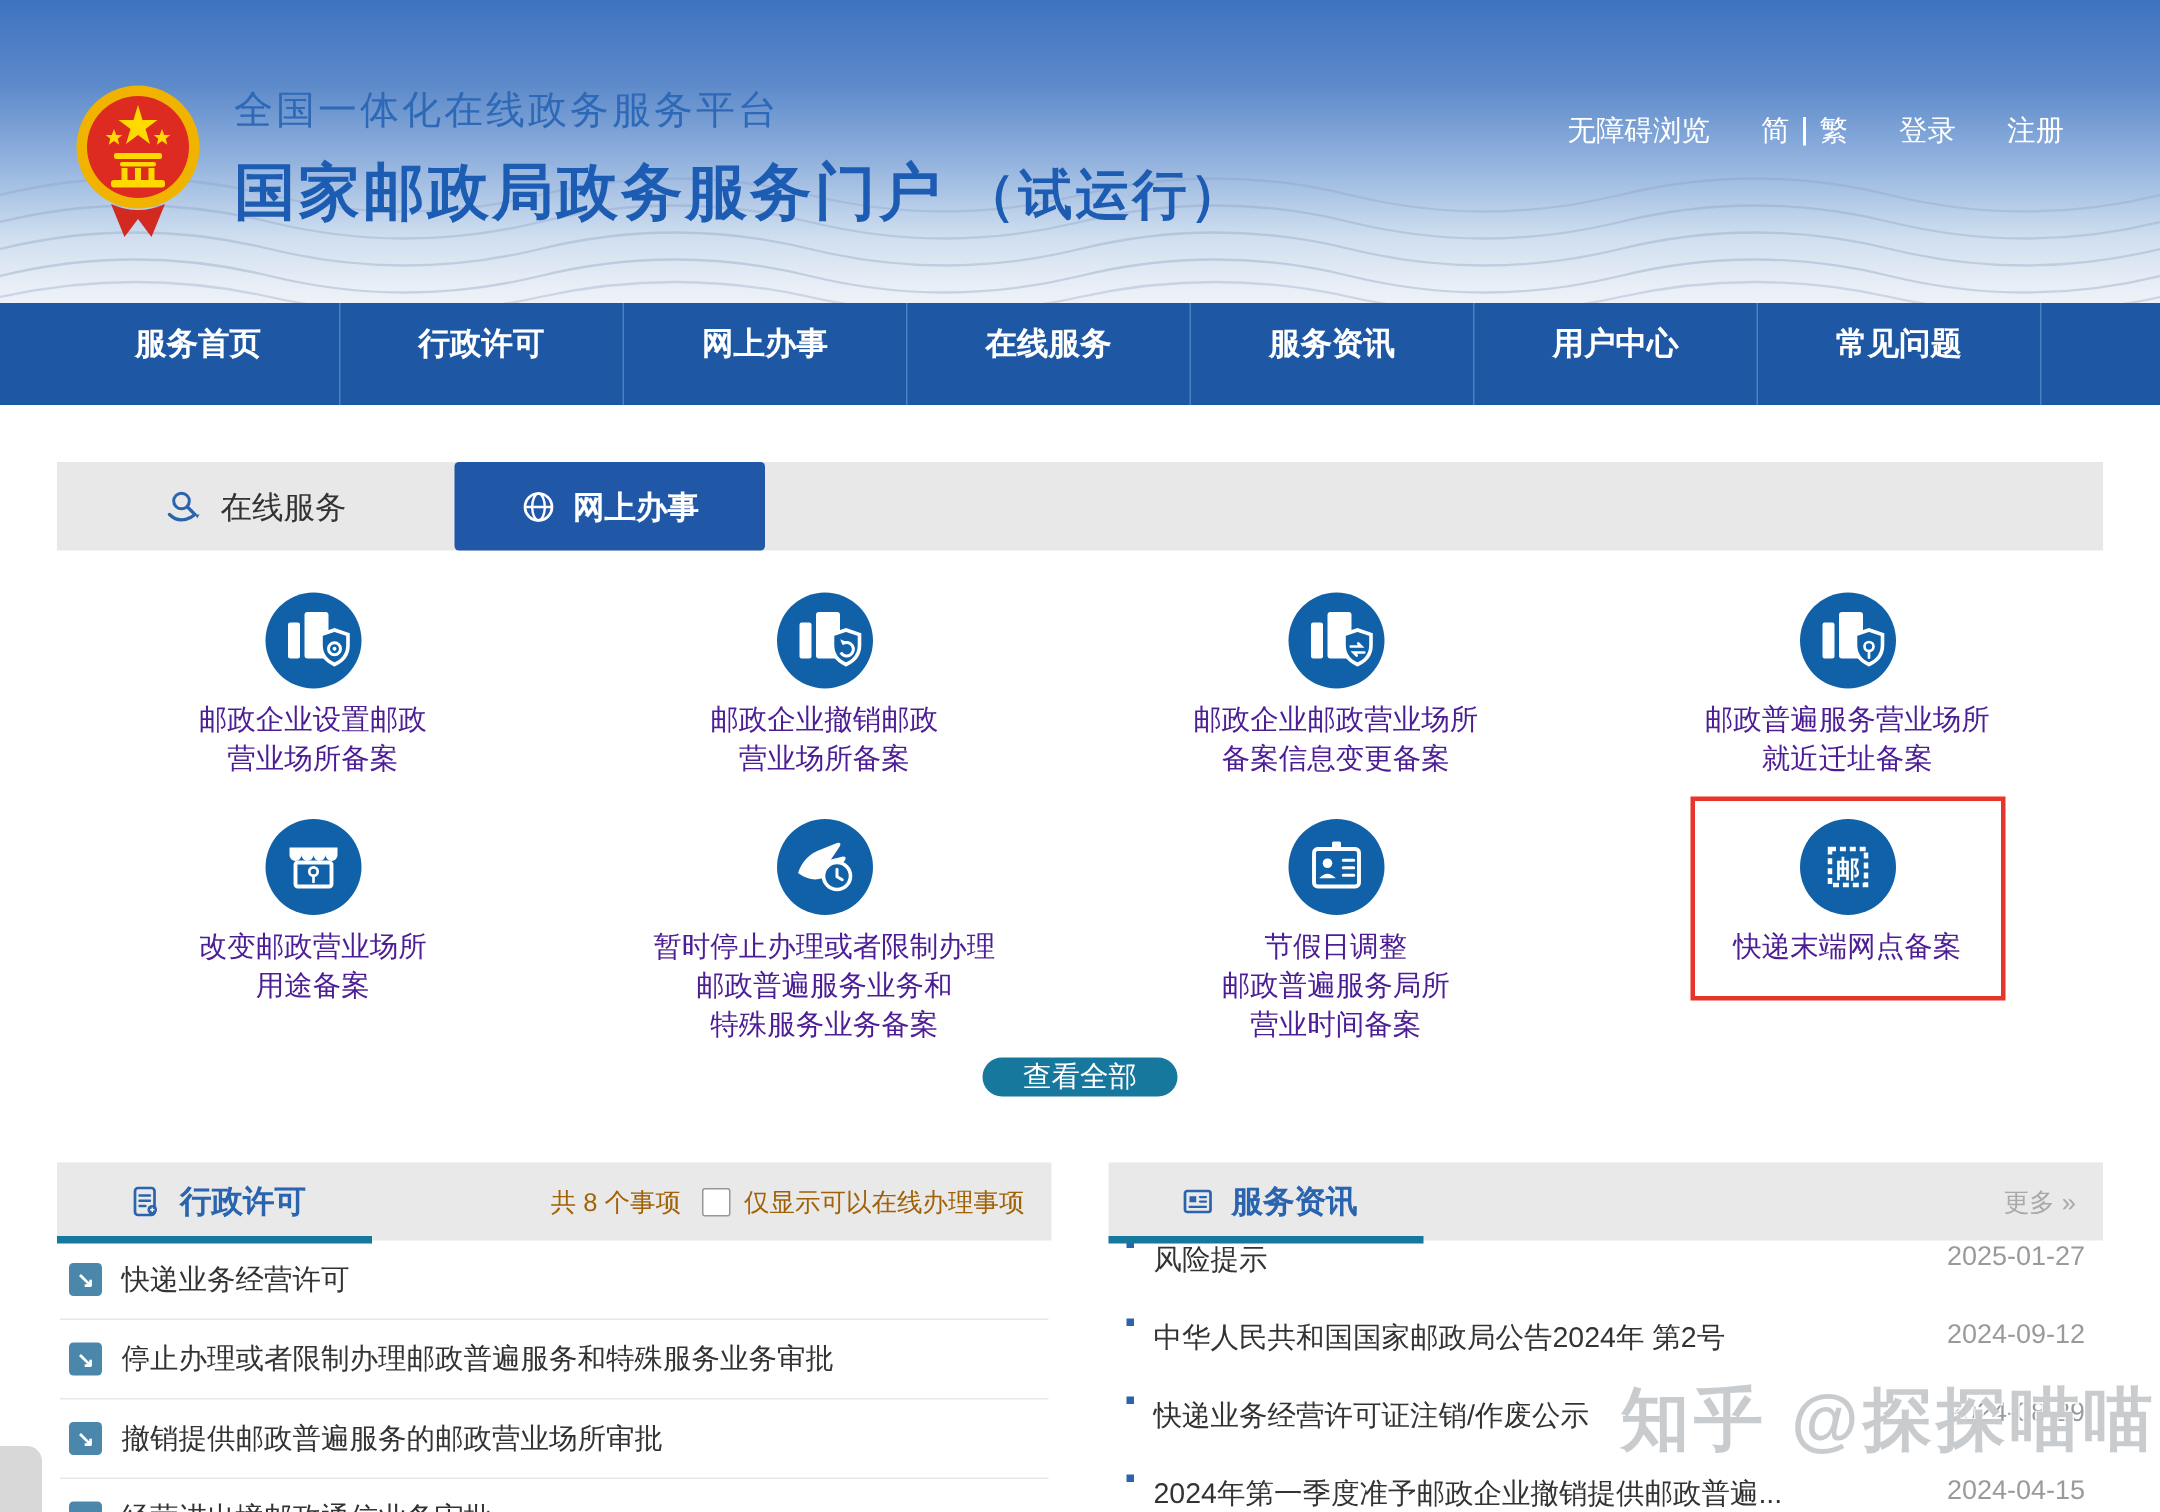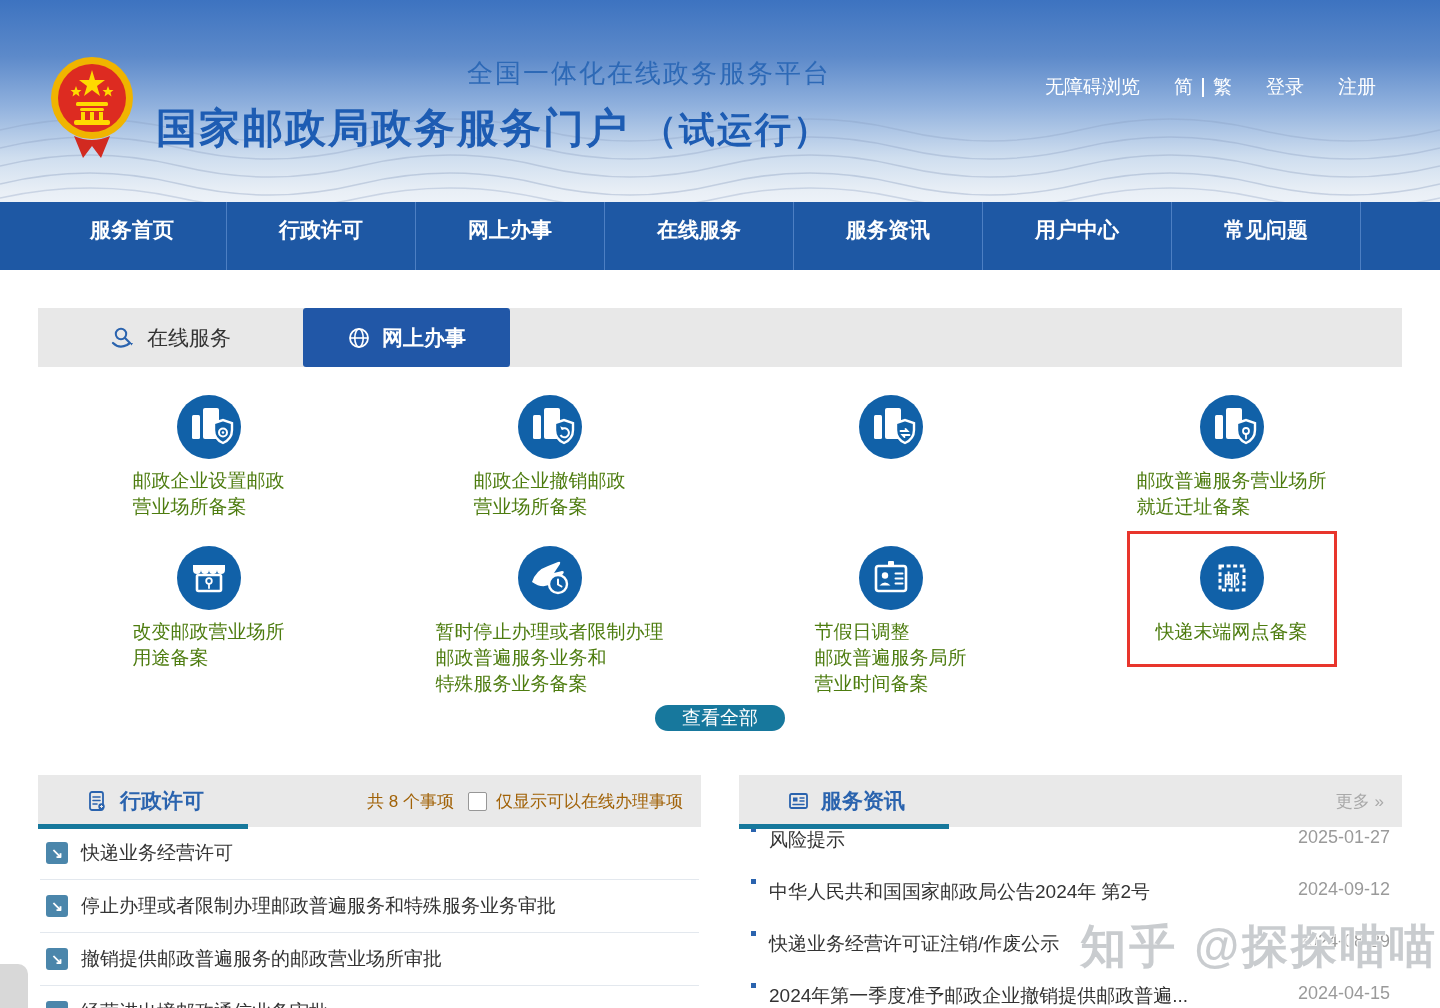--- a/index.html
+++ b/index.html
@@ -9,21 +9,21 @@
     background:#ffffff; font-family:"Liberation Sans", sans-serif; color:#333;
   }
   
   .hdr {
     position:relative; height:202px;
     background:linear-gradient(180deg,#3d73c0 0%,#5d8aca 28%,#8fb0dd 52%,#cfdeef 78%,#e9eff6 95%,#edf2f8 100%);
     overflow:hidden;
   }
   .waves { position:absolute; left:0; bottom:0; width:1440px; height:90px; }
   .brand { position:absolute; left:50px; top:52px; display:flex; align-items:flex-start; }
-  .titles { margin-left:22px;text-align:right; }
+  .titles { margin-left:22px; }
   .subtitle { font-size:26px; color:#2d69b6; letter-spacing:2px; margin-top:4px; }
   .bigtitle { margin-top:10px; font-size:41px; font-weight:bold; color:#1d5cb3; letter-spacing:2px; white-space:nowrap; }
   .bigtitle .suffix { font-size:36px; margin-left:12px; }
   .userlinks { position:absolute; right:64px; top:74px; display:flex; align-items:center; gap:34px; color:#fff; font-size:19px; }
   .userlinks a { color:#fff; text-decoration:none; cursor:pointer; }
   .langpair { display:flex; align-items:center; gap:9px; }
   .langbar { width:2px; height:19px; background:#fff; }
   
   .nav { height:68px; background:#1e58a4; display:flex; padding-left:38px; }
   .nav-item {
@@ -39,21 +39,21 @@
     margin-left:42px; padding:0 44px; background:#2157a7; color:#fff;
     font-weight:bold; border-radius:3px;
   }
   
   .grid { display:grid; grid-template-columns:repeat(4,1fr); row-gap:26px; padding-top:28px; }
   .svc { position:relative; display:flex; flex-direction:column; align-items:center; cursor:pointer; }
   .circle {
     width:64px; height:64px; border-radius:50%; background:#1161a8;
     display:flex; align-items:center; justify-content:center; flex:none;
   }
-  .lbl { margin-top:9px; text-align:left; font-size:19px; line-height:26px; color:#4d7c0f; }
+  .lbl { margin-top:9px; text-align:center; font-size:19px; line-height:26px; color:#4c1d95; }
   .hlbox {
     position:absolute; top:-15px; left:50%; transform:translateX(-50%);
     width:210px; height:136px; border:3px solid #e8352c; pointer-events:none;
   }
   .viewall {
     display:block; margin:8px auto 0; height:26px; padding:0 27px;
     background:#17789d; color:#fff; border:none; border-radius:17px;
     font-size:19px; cursor:pointer; font-family:inherit;
   }
   .content-pad-bottom { height:16px; }
@@ -205,20 +205,24 @@
 
     <div class="svc">
       <div class="circle">
         <svg width="64" height="64" viewBox="0 0 64 64">
           <rect x="15" y="20" width="8" height="24" rx="1.5" fill="#fff"></rect>
           <rect x="26" y="13" width="16" height="31" rx="2" fill="#fff"></rect>
           <path d="M37 28 l9 -3 9 3 v7 c0 7 -4.5 11 -9 13 c-4.5 -2 -9 -6 -9 -13 z" fill="#1161a8" stroke="#fff" stroke-width="2.4"></path>
           <path d="M41.5 36 h7 l-2 -2 M50.5 40 h-7 l2 2" fill="none" stroke="#fff" stroke-width="1.8" stroke-linecap="round"></path>
         </svg>
       </div>
+      <div class="lbl">
+          <div>邮政企业邮政营业场所</div>
+          <div>备案信息变更备案</div>
+        </div>
     </div>
 
     <div class="svc">
       <div class="circle">
         <svg width="64" height="64" viewBox="0 0 64 64">
           <rect x="15" y="20" width="8" height="24" rx="1.5" fill="#fff"></rect>
           <rect x="26" y="13" width="16" height="31" rx="2" fill="#fff"></rect>
           <path d="M37 28 l9 -3 9 3 v7 c0 7 -4.5 11 -9 13 c-4.5 -2 -9 -6 -9 -13 z" fill="#1161a8" stroke="#fff" stroke-width="2.4"></path>
           <circle cx="46" cy="36" r="3" fill="none" stroke="#fff" stroke-width="1.8"></circle>
           <path d="M46 39 v4.5" stroke="#fff" stroke-width="1.8" stroke-linecap="round"></path>

